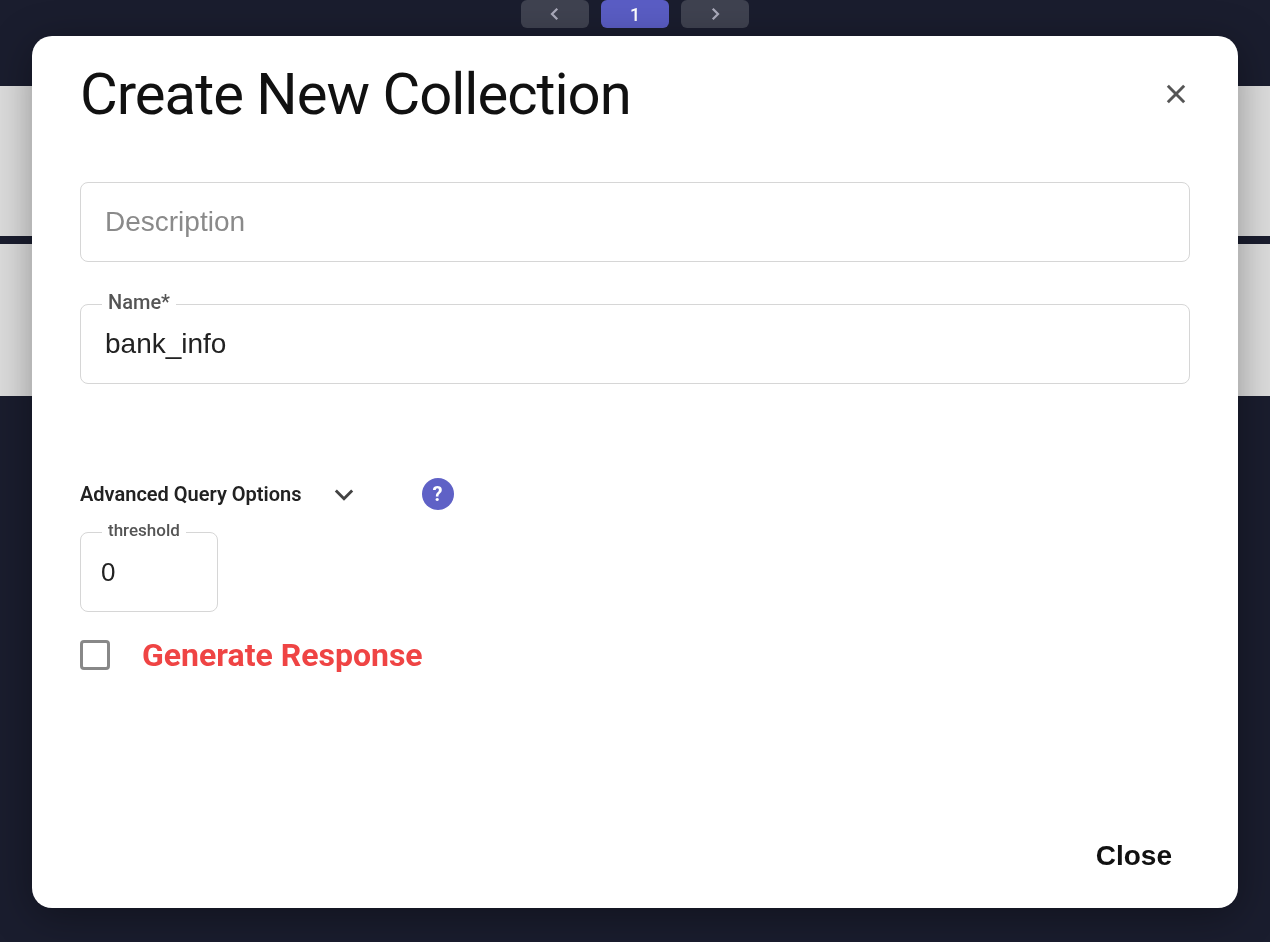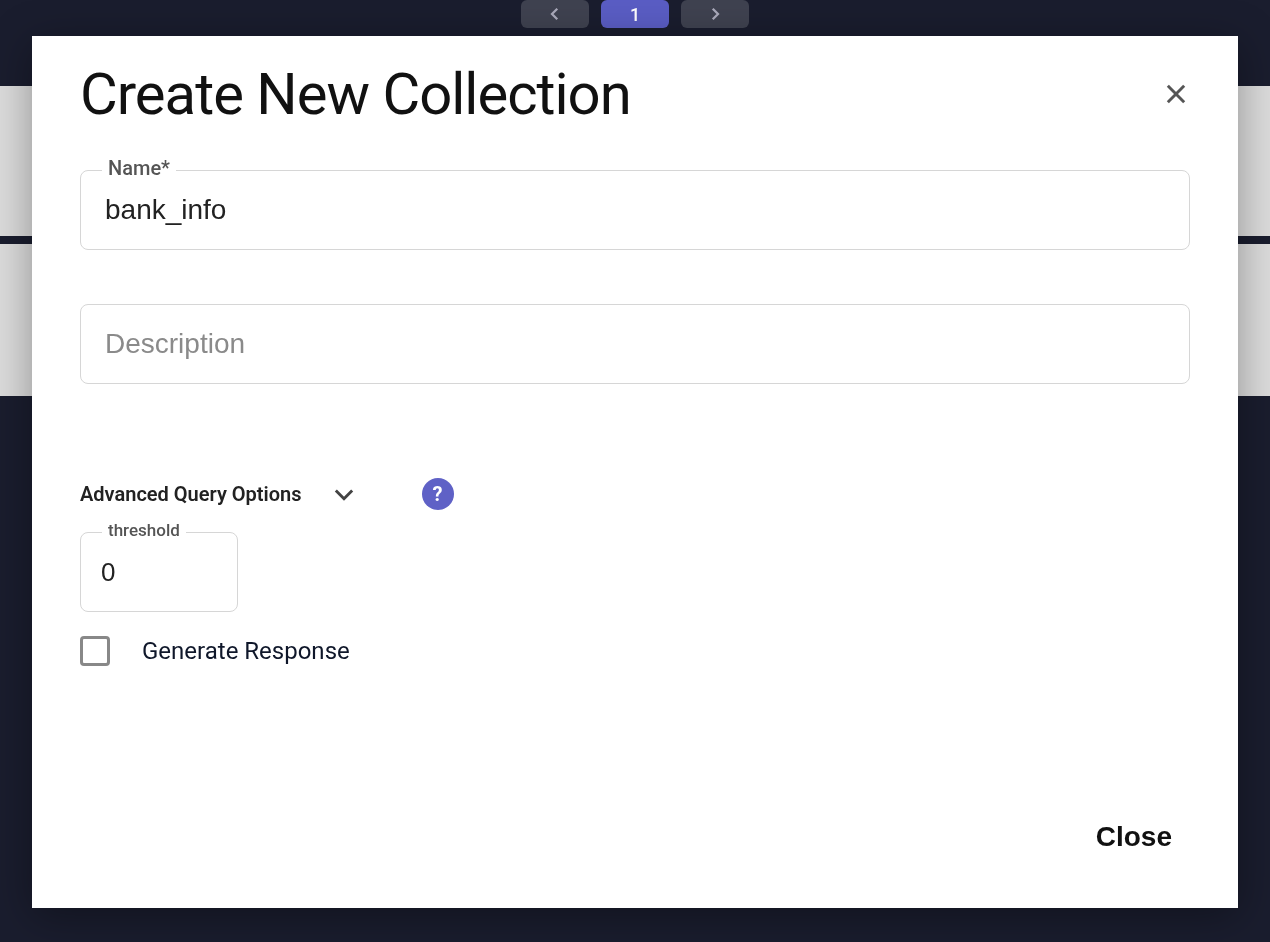--- a/index.html
+++ b/index.html
@@ -12,22 +12,22 @@
   .bg-pill.active { background:#5a5dc4;}
   .bg-pill svg{ width:18px; height:18px; stroke:#aab; fill:none; stroke-width:3;}
   .bg-pill.active span{ color:#fff; font-size:18px; font-weight:500;}
 
   
   .bg-bar1 { position:absolute; top:86px; left:0; right:0; height:150px; background:#dcdcdc;}
   .bg-bar2 { position:absolute; top:244px; left:0; right:0; height:152px; background:#dcdcdc;}
 
   .modal {
     position:absolute; left:32px; right:32px; top:36px; bottom:34px;
-    background:#fff; border-radius:0; box-shadow:0 8px 40px rgba(0,0,0,.35);
-    padding: 18px 48px 43px 48px;
+    background:#fff; border-radius:20px; box-shadow:0 8px 40px rgba(0,0,0,.35);
+    padding: 18px 48px 24px 48px;
     display:flex; flex-direction:column;
   }
   .modal-header { display:flex; align-items:flex-start; justify-content:space-between; margin-top:6px;}
   .modal-title { font-size:58px; font-weight:400; letter-spacing:-1px; color:#111;}
   .close-x { margin-top:20px; cursor:pointer; }
   .close-x svg{ width:28px; height:28px; stroke:#555; stroke-width:2.5; fill:none;}
 
   .field { position:relative; margin-top:42px; }
   .field.desc { margin-top:54px;}
   .field-input {
@@ -45,32 +45,32 @@
   }
   .advanced-label{ font-size:20px; font-weight:600; color:#222;}
   .chevron-btn{ cursor:pointer; display:flex; align-items:center;}
   .chevron-btn svg{ width:28px; height:28px; stroke:#434343; stroke-width:2.5; fill:none;}
   .help-badge{
     width:32px; height:32px; border-radius:50%; background:#5f61c6;
     display:flex; align-items:center; justify-content:center; margin-left:36px;
     color:#fff; font-weight:700; font-size:20px; cursor:pointer;
   }
 
-  .small-field{ position:relative; margin-top:22px; width:158px;text-decoration:underline;}
+  .small-field{ position:relative; margin-top:22px; width:138px;text-decoration:underline;}
   .small-field input{
     width:100%; height:80px; border:1.5px solid #d6d6d6; border-radius:8px;
     padding:0 20px; font-size:26px; color:#222;
   }
   .small-field .field-label-float{ font-size:17px; top:-12px;}
 
   .check-row{ display:flex; align-items:center; gap:32px; margin-top:24px;}
   .checkbox{
     width:30px; height:30px; border:3px solid #888; border-radius:4px; cursor:pointer; background:#fff;
   }
-  .check-label{ font-size:24px; font-weight:400; color:#0f172a;}
+  .check-label{ font-size:32px; font-weight:700; color:#ef4444;}
 
   .footer{
     margin-top:auto; display:flex; justify-content:flex-end; align-items:center; gap:30px; padding-top:20px;
   }
   .btn-text{
     font-size:28px; font-weight:600; color:#111; background:none; border:none; cursor:pointer; padding:12px 18px;
   }
   .btn-primary{
     font-size:28px; font-weight:600; color:#fff; background:#6366d1; border:none;
     border-radius:8px; padding:18px 32px; cursor:pointer; box-shadow:0 2px 4px rgba(0,0,0,.15);
@@ -102,27 +102,27 @@
   <div class="modal-header">
     <h1 class="modal-title">Create New Collection</h1>
     <div class="close-x">
       <svg viewBox="0 0 24 24">
           <line x1="5" y1="5" x2="19" y2="19"></line>
           <line x1="19" y1="5" x2="5" y2="19"></line>
         </svg>
     </div>
   </div>
 
+  <div class="field desc">
+    <input class="field-input" type="text" placeholder="Description" style="">
+  </div>
+
   <div class="field">
     <span class="field-label-float">Name*</span>
     <input class="field-input" type="text" value="bank_info" style="">
-  </div>
-
-  <div class="field desc">
-    <input class="field-input" type="text" placeholder="Description" style="">
   </div>
 
   <div class="advanced-row">
     <span class="advanced-label">Advanced Query Options</span>
     <span class="chevron-btn">
       <svg viewBox="0 0 24 24">
           <polyline points="5 9 12 16 19 9"></polyline>
         </svg>
     </span>
     <span class="help-badge">

